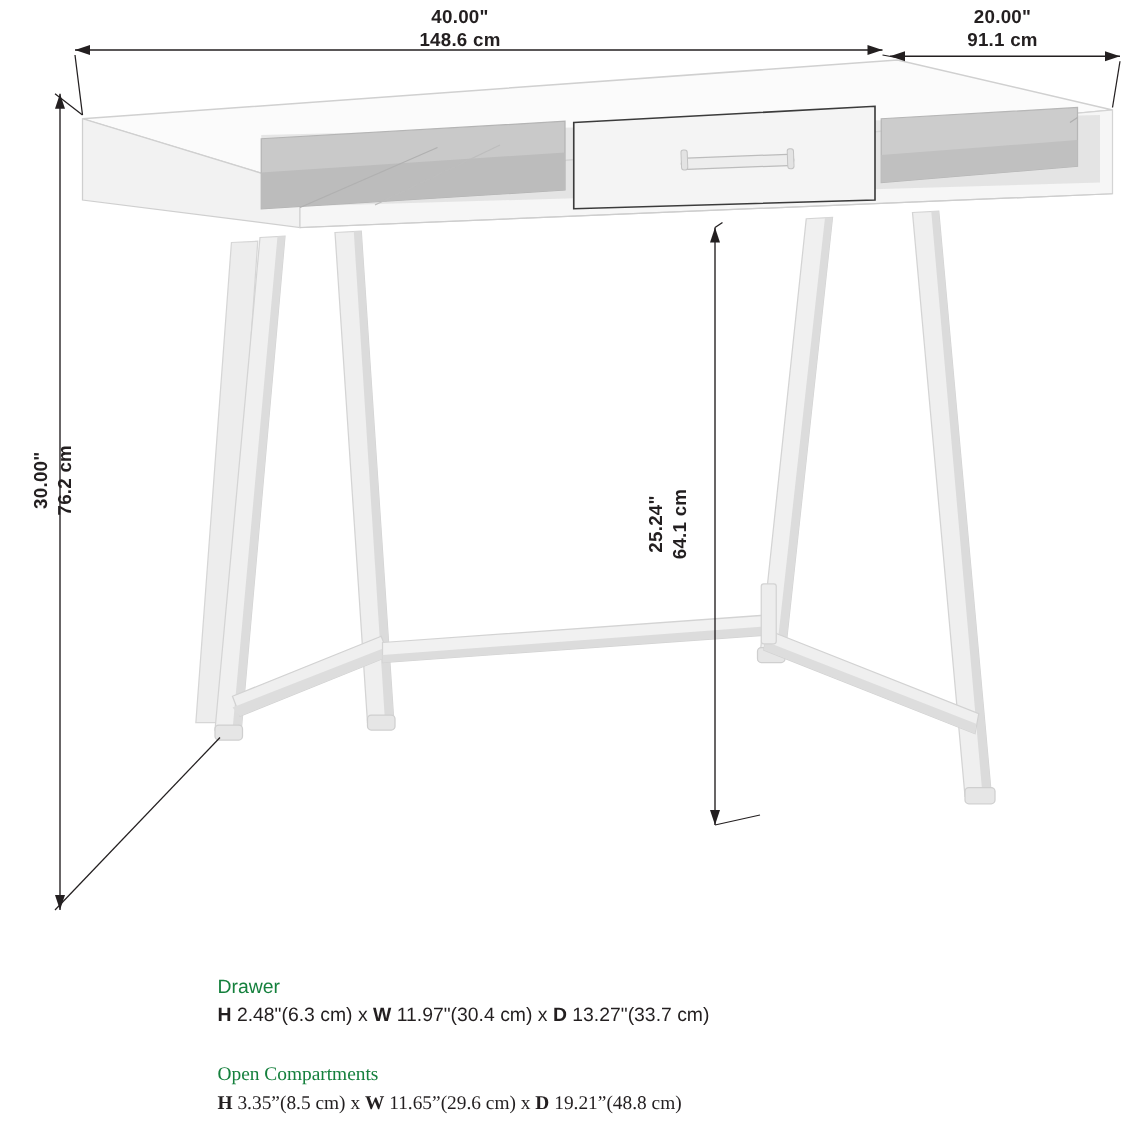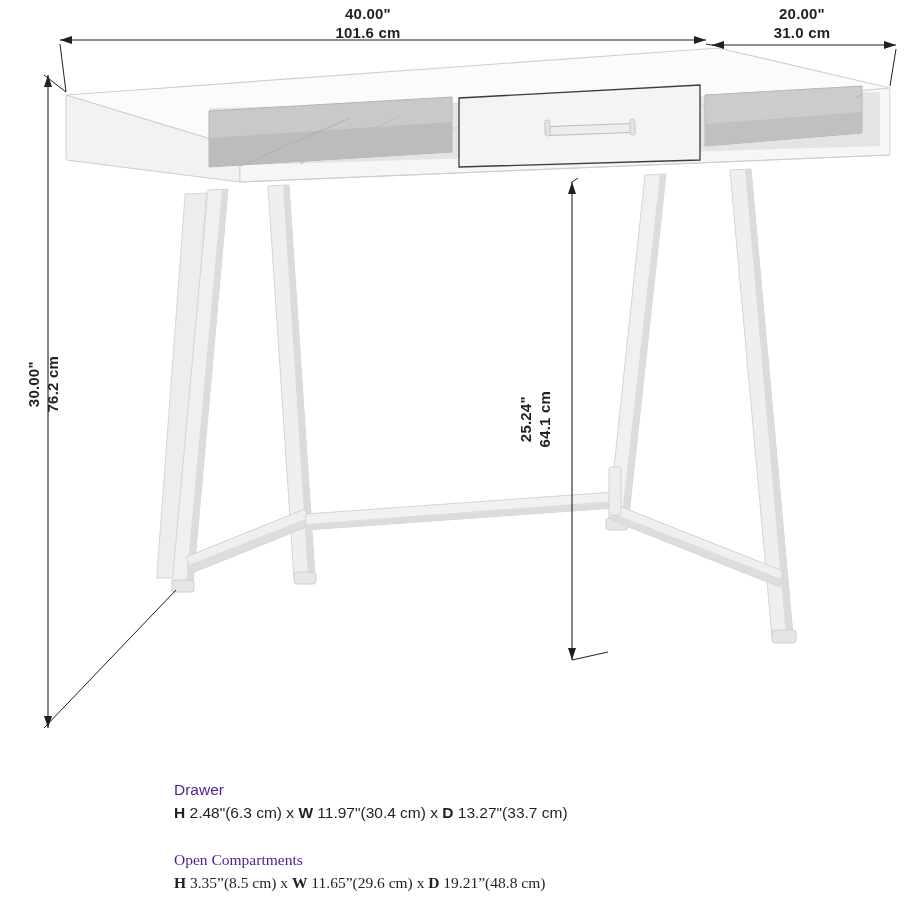--- a/index.html
+++ b/index.html
@@ -35,21 +35,21 @@
   }
   .dim-label.vert {
     transform: rotate(-90deg);
     transform-origin: 50% 50%;
   }
 
   
   .spec-block { position: absolute; }
   .spec-title {
     font-size: 15.5px;
-    color: #4c1d95;
+    color: #15803d;
     line-height: 1.5;
     white-space: nowrap;
   }
   .spec-line {
     font-size: 15.5px;
     color: #231f20;
     line-height: 1.55;
     white-space: nowrap;
   }
   .spec-line b { font-weight: bold; }
@@ -159,26 +159,26 @@
         <polygon points="572,182 568,194 576,194" fill="#231f20" stroke="none"></polygon>
         <polygon points="572,660 568,648 576,648" fill="#231f20" stroke="none"></polygon>
         <line x1="572" y1="182" x2="578" y2="178" stroke-width="1"></line>
         <line x1="572" y1="660" x2="608" y2="652" stroke-width="1"></line>
       </g>
     </g>
   </svg>
 
   <div class="abs dim-label" style="left:278px; top:4px; width:180px;">
     <div>40.00"</div>
-    <div>101.6 cm</div>
+    <div>148.6 cm</div>
   </div>
 
   <div class="abs dim-label" style="left:722px; top:4px; width:160px;">
     <div>20.00"</div>
-    <div>31.0 cm</div>
+    <div>91.1 cm</div>
   </div>
 
   <div class="abs" style="left:-37px; top:365px; width:160px; height:40px;">
     <div class="dim-label vert" style="width:160px;">
       <div>30.00"</div>
       <div>76.2 cm</div>
     </div>
   </div>
 
   <div class="abs" style="left:455px; top:400px; width:160px; height:40px;">

